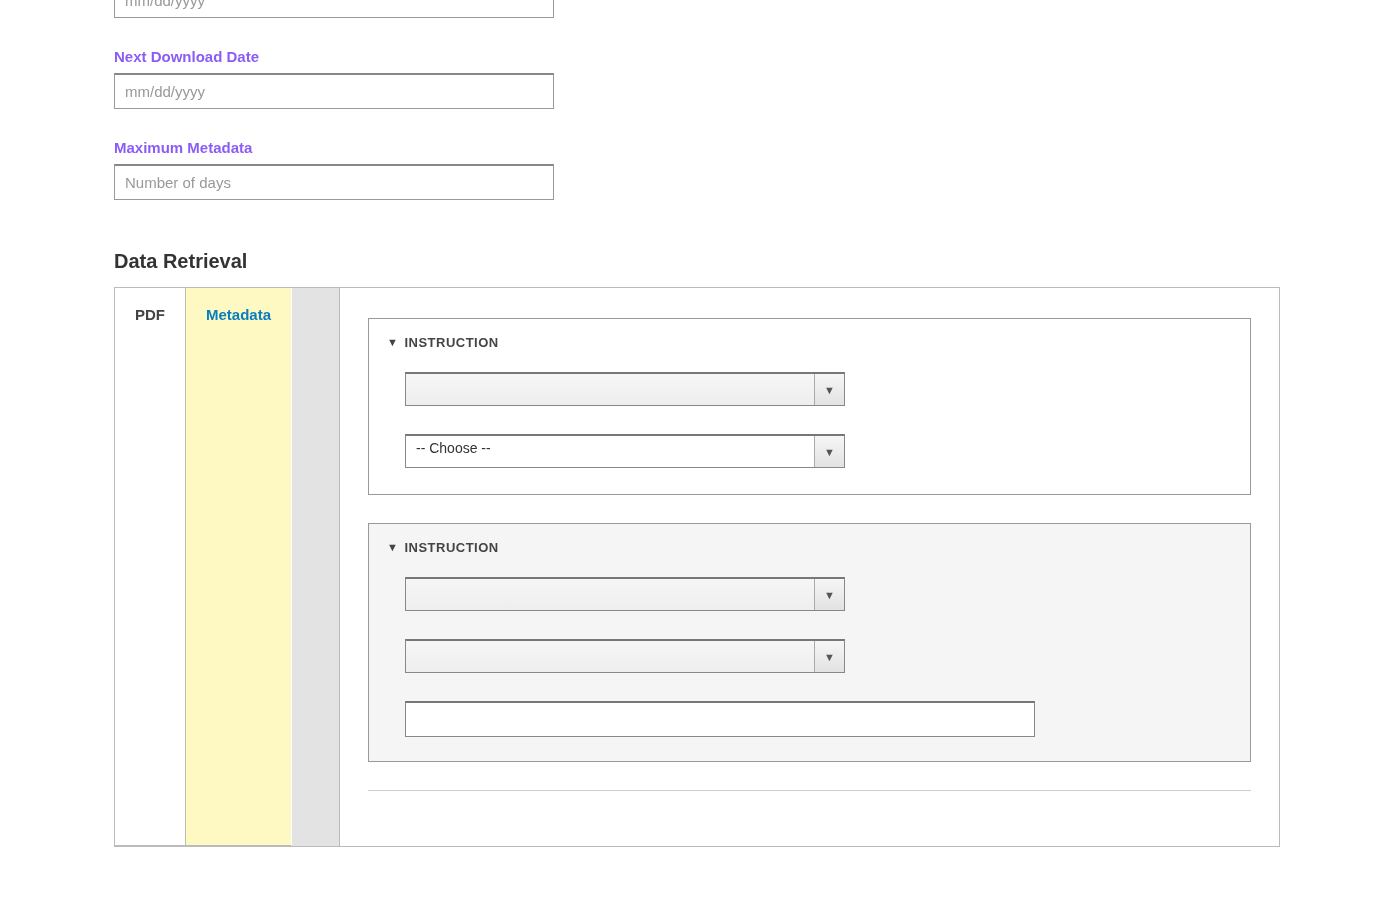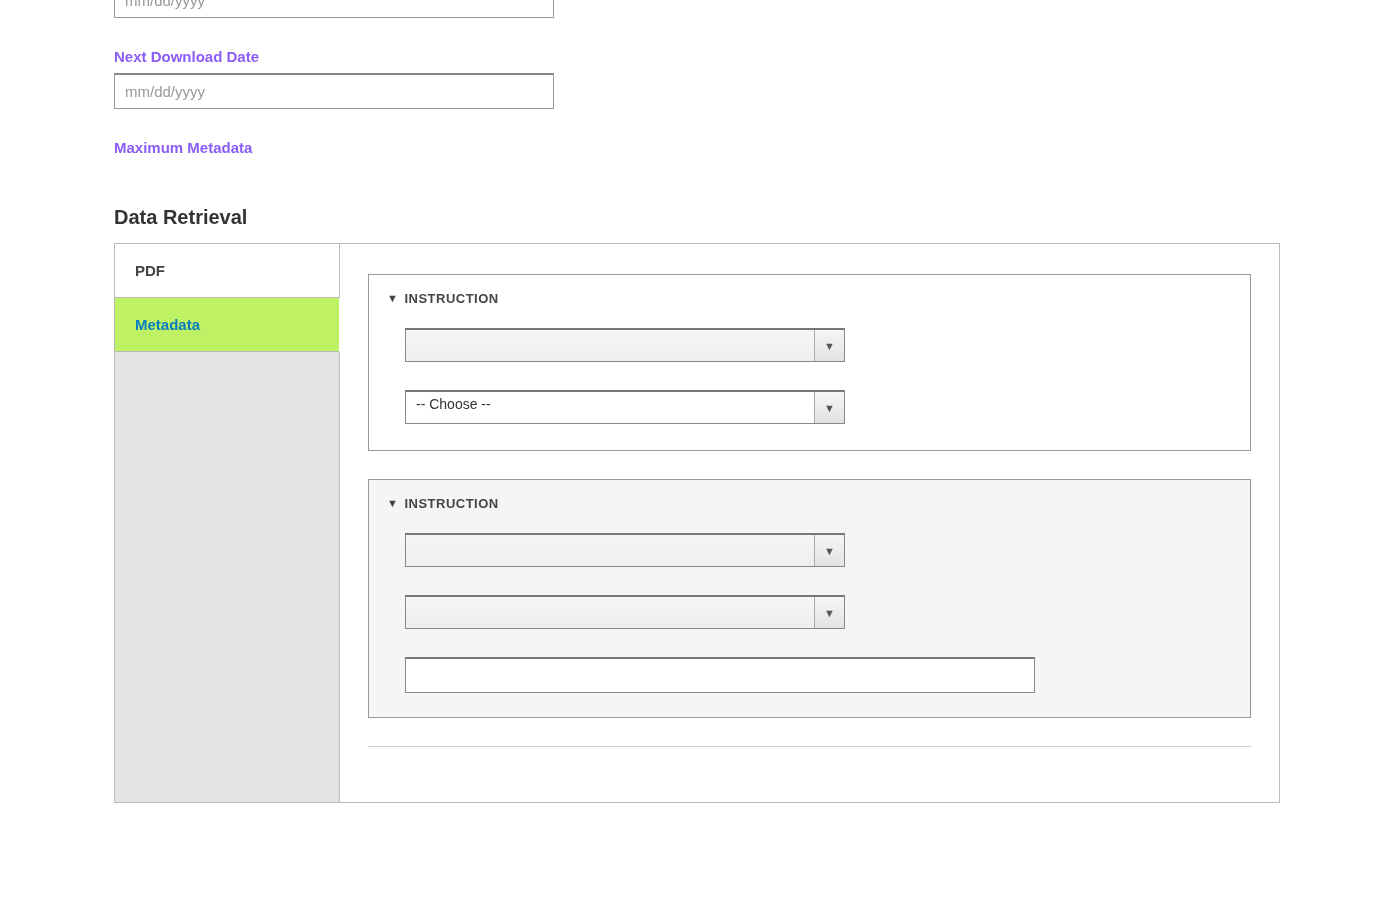--- a/index.html
+++ b/index.html
@@ -40,36 +40,35 @@
   }
   .panel {
     border: 1px solid #bbb;
     display: flex;
     min-height: 560px;
   }
   .side-tabs {
     width: 225px;
     background: #e3e3e3;
     display: flex;
-    flex-direction: column;
   }
   .side-tab {
     padding: 18px 20px;
     font-size: 15px;
     font-weight: bold;
     border-bottom: 1px solid #bbb;
     border-right: 1px solid #bbb;
     cursor: pointer;
   }
   .side-tab.inactive {
     background: #fff;
     color: #444;
   }
   .side-tab.active {
-    background: #bef264;
+    background: #fef9c3;
     color: #0a7dc2;
     border-right: 1px solid #fff;
   }
   .side-tab-filler {
     flex: 1;
     border-right: 1px solid #bbb;
   }
   .tab-body {
     flex: 1;
     padding: 30px 28px;
@@ -150,20 +149,21 @@
   <input class="text-input" placeholder="mm/dd/yyyy" style="">
 </div>
 
 <div class="field-group">
   <label class="field-label">Next Download Date</label>
   <input class="text-input" placeholder="mm/dd/yyyy" style="">
 </div>
 
 <div class="field-group">
   <label class="field-label">Maximum Metadata</label>
+  <input class="text-input" placeholder="Number of days" style="">
 </div>
 
 <h2 class="section-heading">Data Retrieval</h2>
 
 <div class="panel">
   <div class="side-tabs">
     <div class="side-tab inactive">PDF</div>
     <div class="side-tab active">Metadata</div>
     <div class="side-tab-filler"></div>
   </div>

